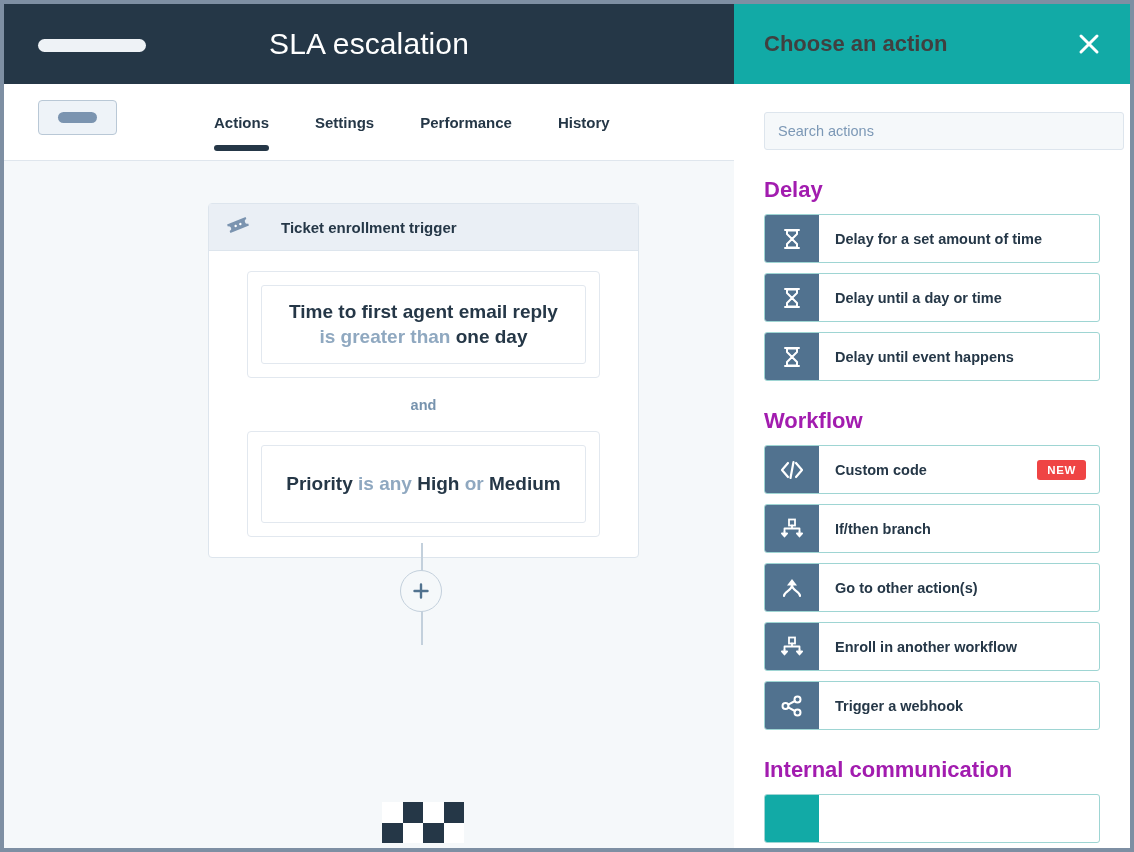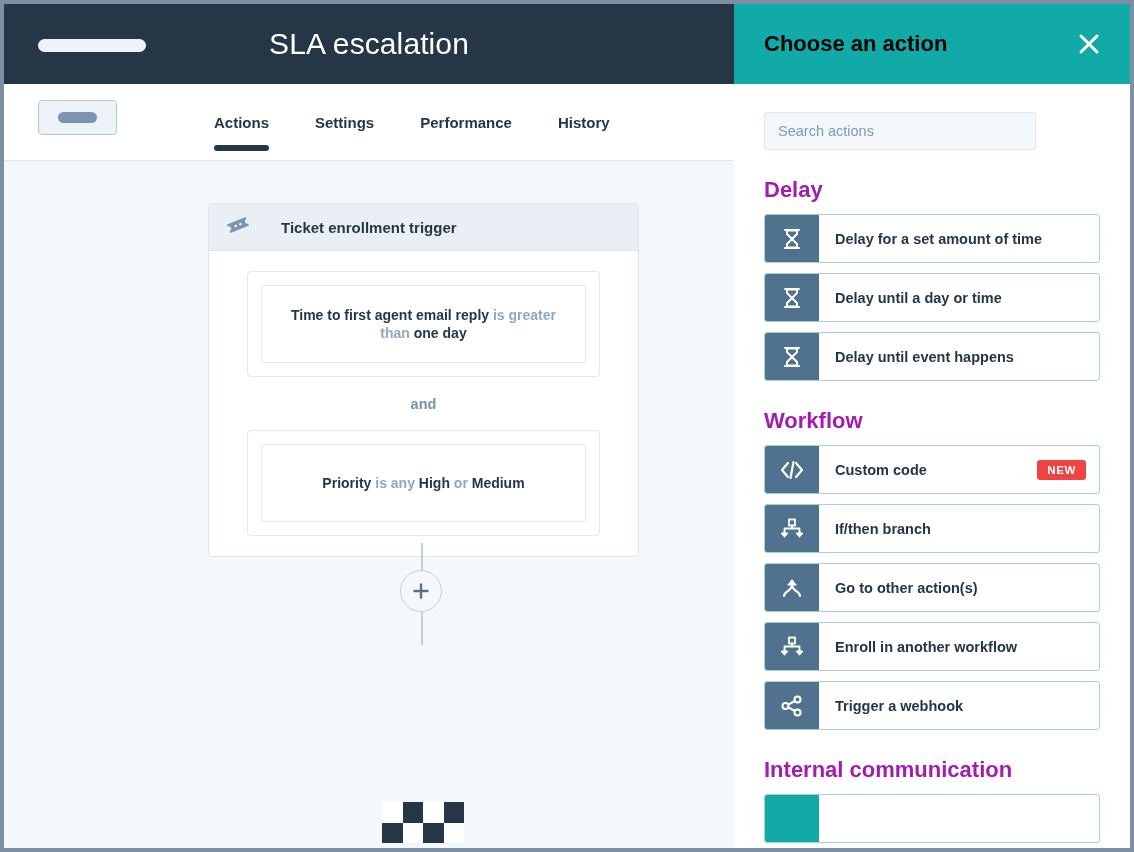--- a/index.html
+++ b/index.html
@@ -165,21 +165,21 @@
   }
   .filter-row {
     border: 1px solid #e2e8ef;
     border-radius: 3px;
     min-height: 78px;
     display: flex;
     align-items: center;
     justify-content: center;
     padding: 14px 18px;
     text-align: center;
-    font-size: 14px;
+    font-size: 19px;
     line-height: 1.3;
     color: #253747;
     font-weight: bold;
   }
   .filter-row .op { color: #8fa8c0; font-weight: bold; }
 
   .and-label {
     text-align: center;
     color: #7793ae;
     font-size: 14.5px;
@@ -249,39 +249,39 @@
   .panel-head {
     height: 80px;
     flex: 0 0 auto;
     background: #12aaa6;
     display: flex;
     align-items: center;
     justify-content: space-between;
     padding: 0 24px 0 30px;
   }
   .panel-title {
-    color: #000000;
+    color: #404040;
     font-size: 22px;
     font-weight: bold;
   }
   .panel-close {
     width: 34px; height: 34px;
     display: flex; align-items: center; justify-content: center;
     cursor: pointer;
   }
 
   .panel-body {
     flex: 1 1 auto;
     padding: 0 30px;
     overflow: hidden;
   }
 
   .search-box {
     margin-top: 28px;
-    width: 272px;
+    width: 360px;
     height: 38px;
     background: #f5f8fa;
     border: 1px solid #dde5ed;
     border-radius: 3px;
     padding: 0 13px;
     font-size: 14.5px;
     color: #516f90;
     font-family: "Liberation Sans", sans-serif;
     outline: none;
   }

